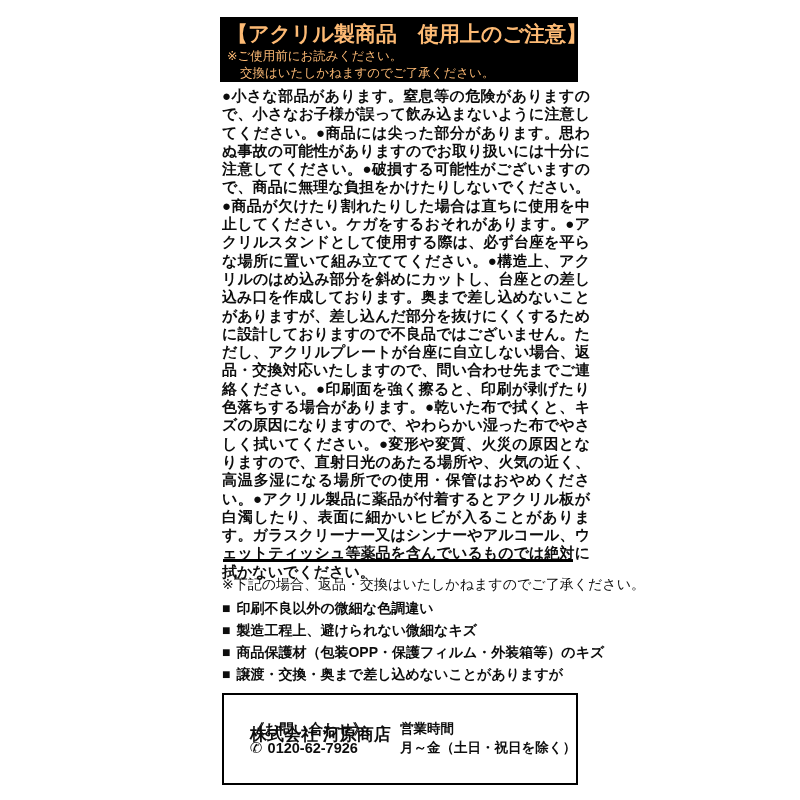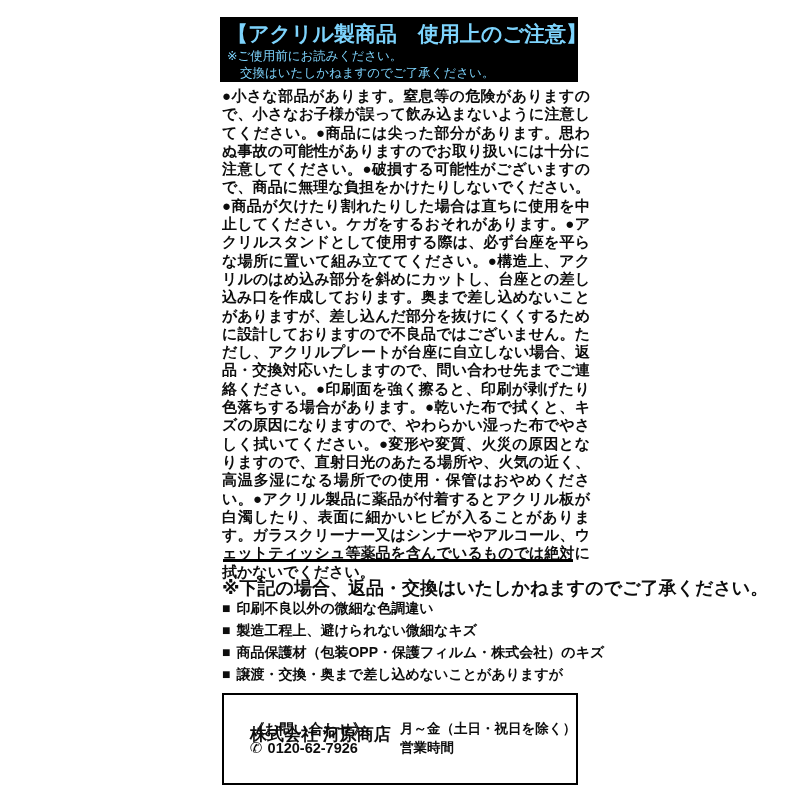--- a/index.html
+++ b/index.html
@@ -7,21 +7,21 @@
     width:800px;height:800px;background:#ffffff;
     font-family:"Liberation Sans","DejaVu Sans",sans-serif;
     color:#0d0d0d;
     -webkit-font-smoothing:antialiased;
   }
   .page{position:relative;width:800px;height:800px;background:#fff;overflow:hidden;}
 
   
   .header-box{
     position:absolute;left:220px;top:17px;width:358px;height:65px;
-    background:#000;color:#7dd3fc;box-sizing:border-box;
+    background:#000;color:#fdba74;box-sizing:border-box;
     padding:4px 7px 0 7px;
   }
   .header-title{
     font-size:21px;font-weight:bold;line-height:26px;
     white-space:nowrap;letter-spacing:0;
   }
   .header-note{font-size:12.5px;font-weight:normal;line-height:14.5px;margin-top:2px;}
   .header-note.indent{padding-left:13px;}
 
   
@@ -33,21 +33,21 @@
 
   
   .rule{
     position:absolute;left:223px;top:559px;width:350px;height:3px;
     background:#000;
   }
 
   
   .returns-note{
     position:absolute;left:222px;top:576px;width:380px;
-    font-size:18px;font-weight:bold;white-space:nowrap;
+    font-size:14px;font-weight:normal;white-space:nowrap;
   }
   .returns-list{
     position:absolute;left:222px;top:597px;width:368px;
     font-size:14px;font-weight:bold;
   }
   .returns-item{height:22px;line-height:22px;white-space:nowrap;}
   .sq-bullet{display:inline-block;margin-right:6px;}
 
   
   .contact-box{
@@ -81,32 +81,32 @@
   <div class="returns-note">※下記の場合、返品・交換はいたしかねますのでご了承ください。</div>
 
   <div class="returns-list">
     <div class="returns-item">
       <span class="sq-bullet">■</span><span>印刷不良以外の微細な色調違い</span>
     </div>
     <div class="returns-item">
       <span class="sq-bullet">■</span><span>製造工程上、避けられない微細なキズ</span>
     </div>
     <div class="returns-item">
-      <span class="sq-bullet">■</span><span>商品保護材（包装OPP・保護フィルム・株式会社）のキズ</span>
+      <span class="sq-bullet">■</span><span>商品保護材（包装OPP・保護フィルム・外装箱等）のキズ</span>
     </div>
     <div class="returns-item">
       <span class="sq-bullet">■</span><span>譲渡・交換・奥まで差し込めないことがありますが</span>
     </div>
   </div>
 
   <div class="contact-box">
     <div class="contact-heading">《お問い合わせ》</div>
     <div class="contact-company">株式会社 河原商店</div>
     <div class="contact-phone">
       <span class="phone-icon">✆</span><span>0120-62-7926</span>
     </div>
     <div class="contact-hours">
+      <div>営業時間</div>
       <div>月～金（土日・祝日を除く）</div>
-      <div>営業時間</div>
     </div>
   </div>
 
 </div>
 
 </body></html>

